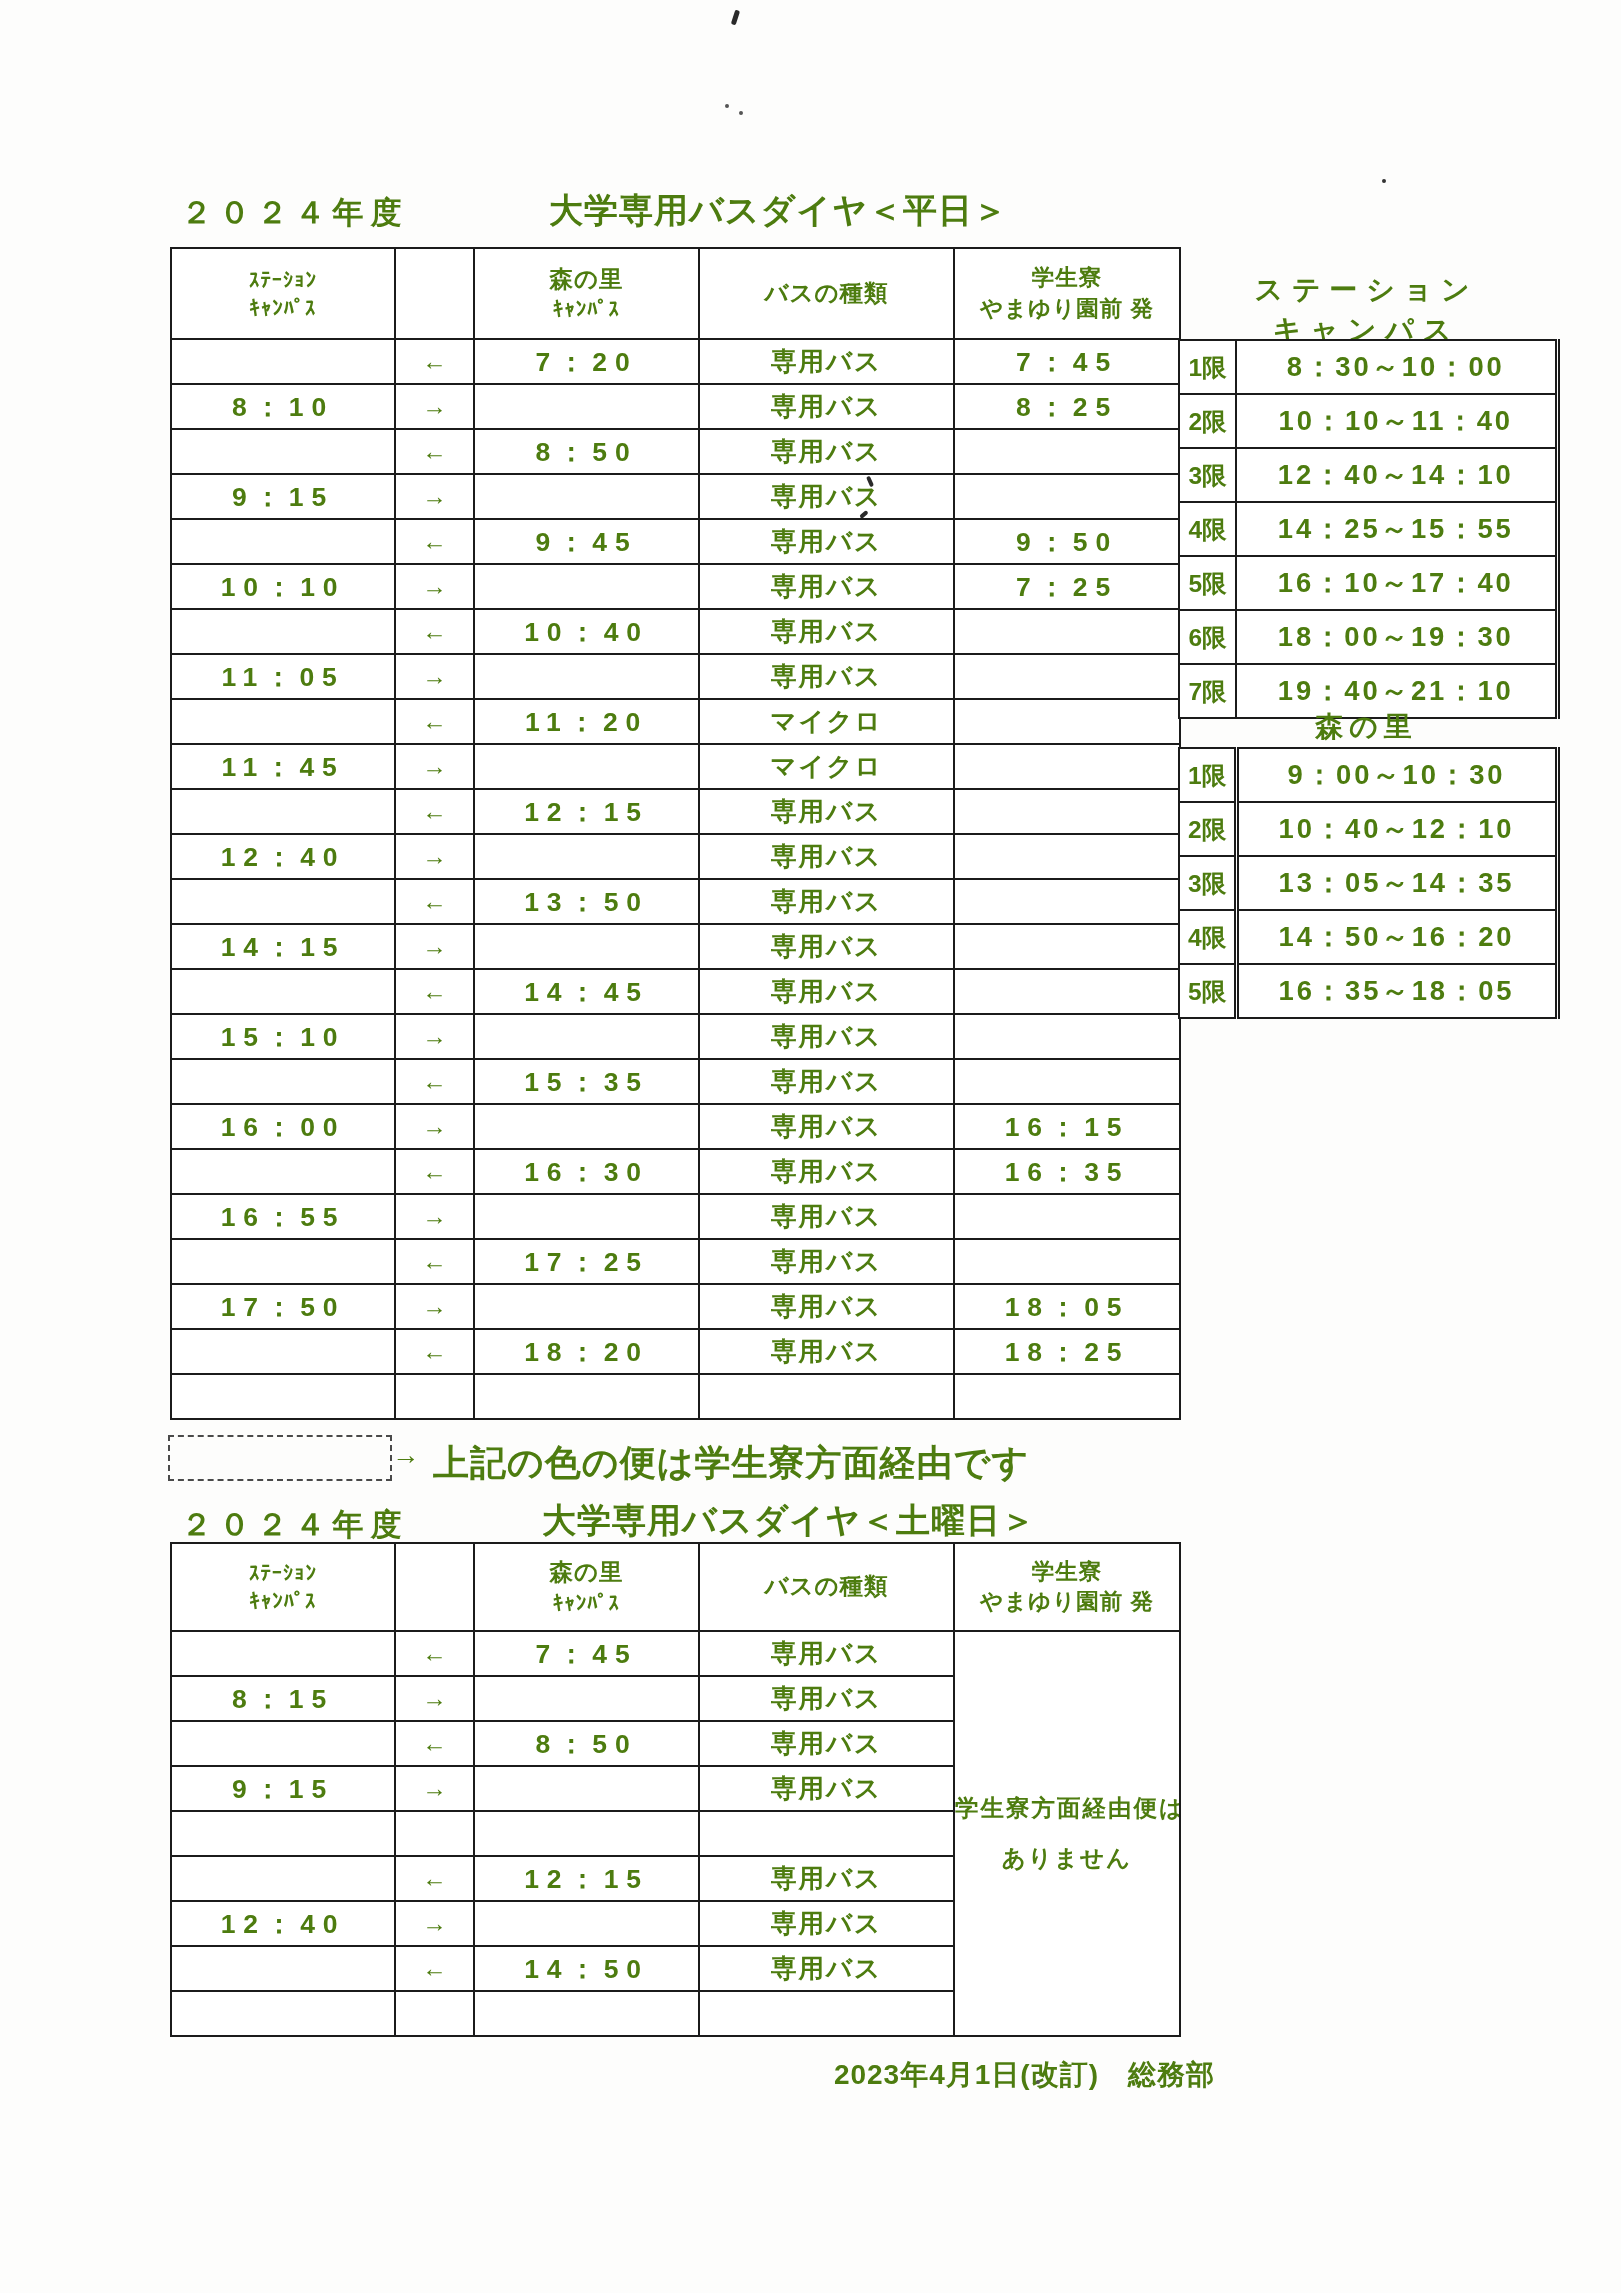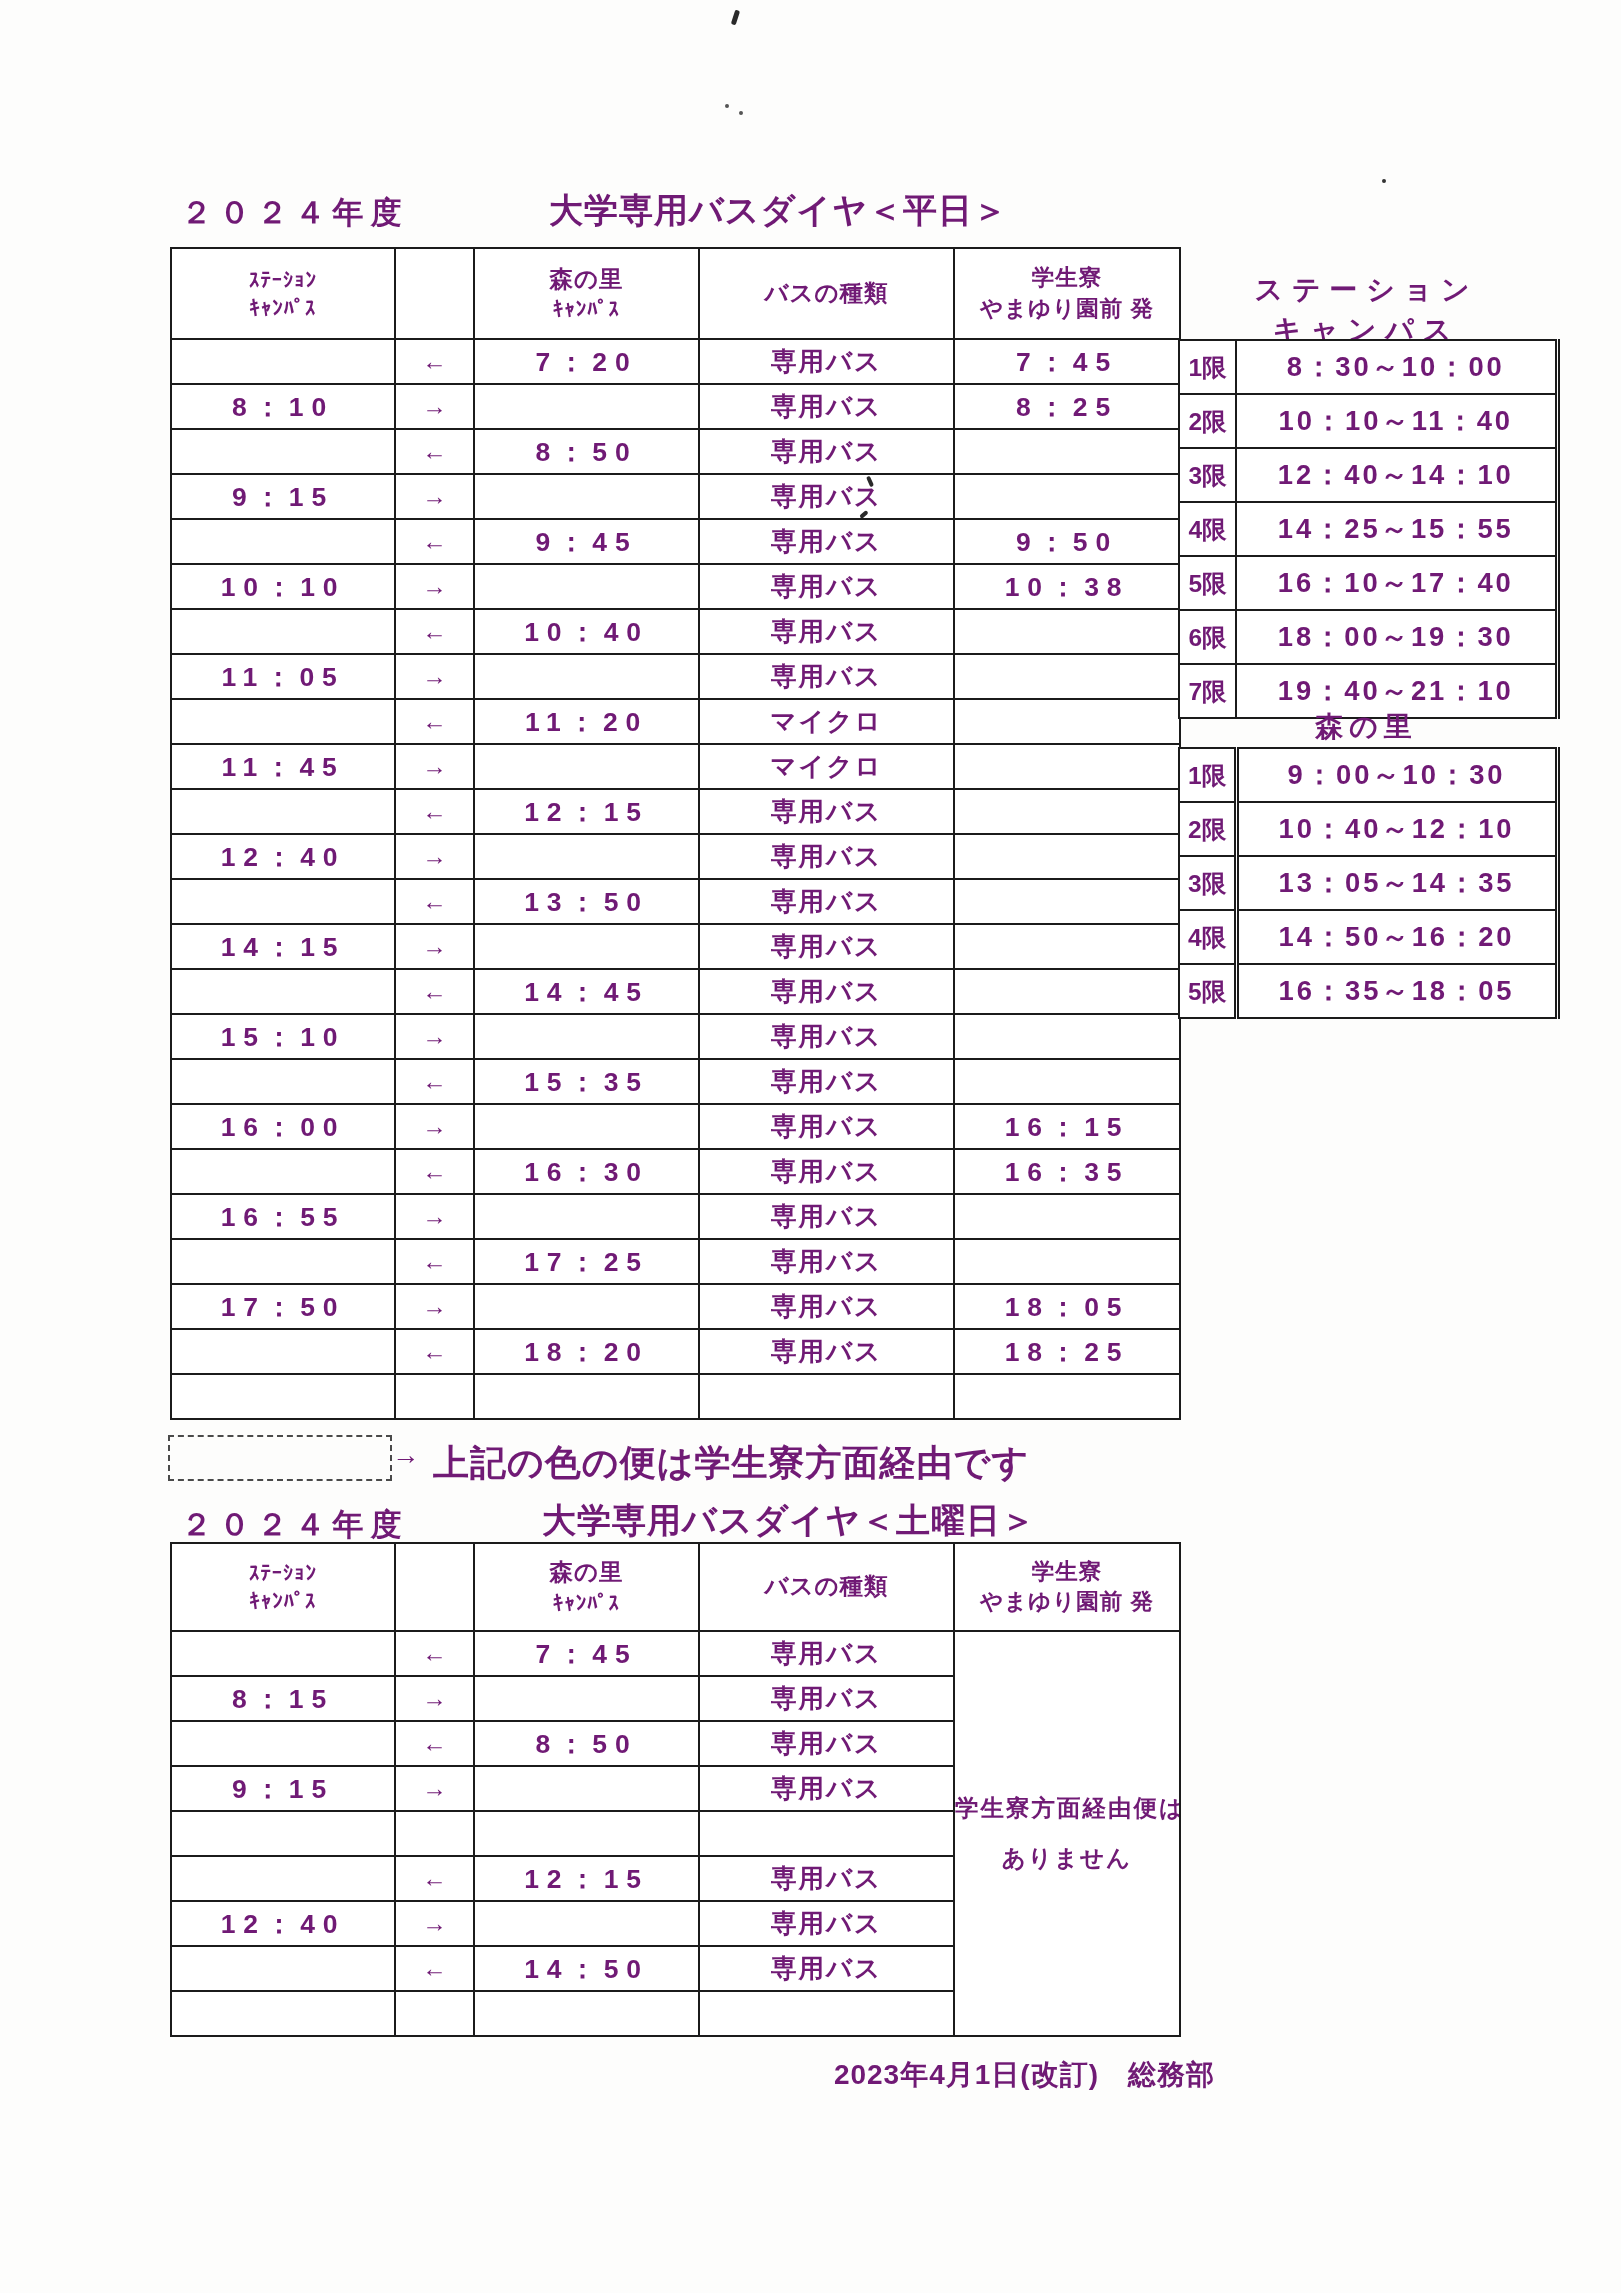--- a/index.html
+++ b/index.html
@@ -1,18 +1,18 @@
 <!DOCTYPE html>
 <html><head>
 <meta charset="utf-8">
 <style>
   html,body{margin:0;padding:0;background:#e8e8e8;}
   #page{
     position:relative;width:1621px;height:2294px;background:#fdfdfc;
-    font-family:"Liberation Sans","DejaVu Sans",sans-serif;color:#701a75;
+    font-family:"Liberation Sans","DejaVu Sans",sans-serif;color:#4d7c0f;
     overflow:hidden;
   }
   .abs{position:absolute;}
 
   
   .year-label{font-size:31px;font-weight:bold;letter-spacing:6.9px;}
   .main-title{font-size:34px;font-weight:bold;letter-spacing:1px;}
 
   
   table.tt{
@@ -133,21 +133,21 @@
           <td class="arrow">←</td>
           <td class="time">9：45</td>
           <td class="bus">専用バス</td>
           <td class="time">9：50</td>
         </tr>
         <tr class="tt-row">
           <td class="time">10：10</td>
           <td class="arrow">→</td>
           <td class="time"></td>
           <td class="bus">専用バス</td>
-          <td class="time">10：38</td>
+          <td class="time">7：25</td>
         </tr>
         <tr class="tt-row">
           <td class="time"></td>
           <td class="arrow">←</td>
           <td class="time">10：40</td>
           <td class="bus">専用バス</td>
           <td class="time"></td>
         </tr>
         <tr class="tt-row">
           <td class="time">11：05</td>

